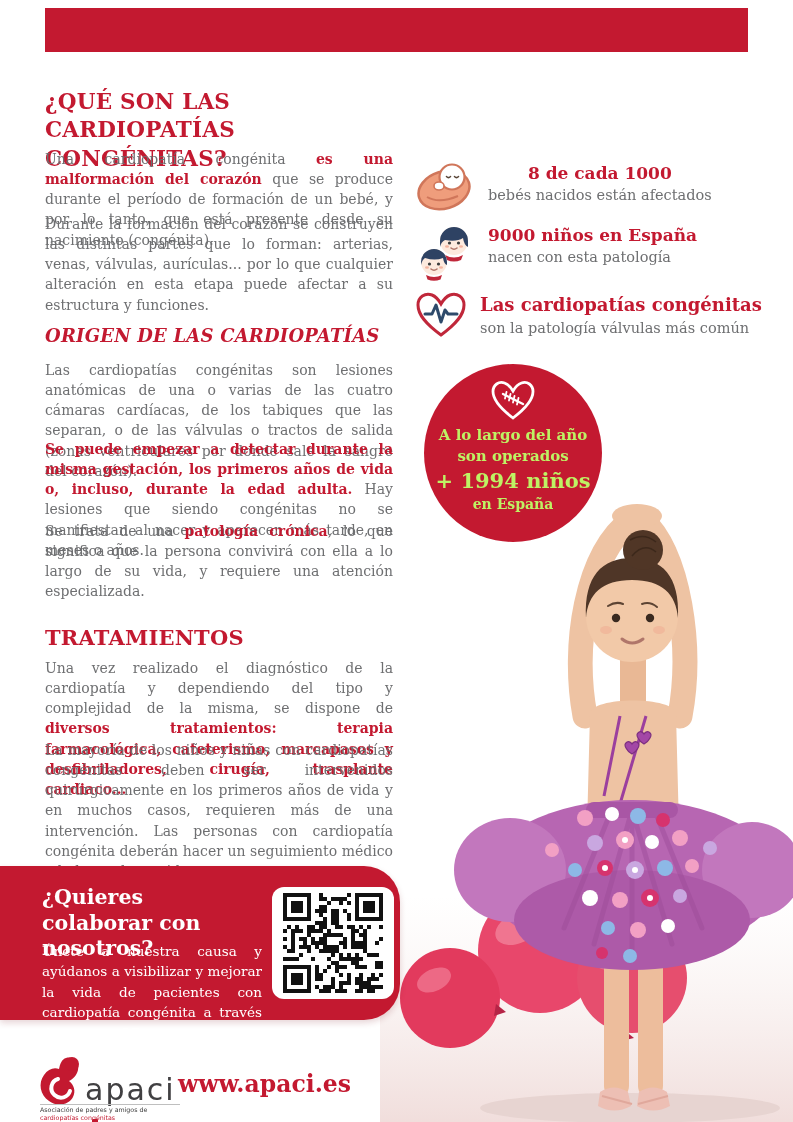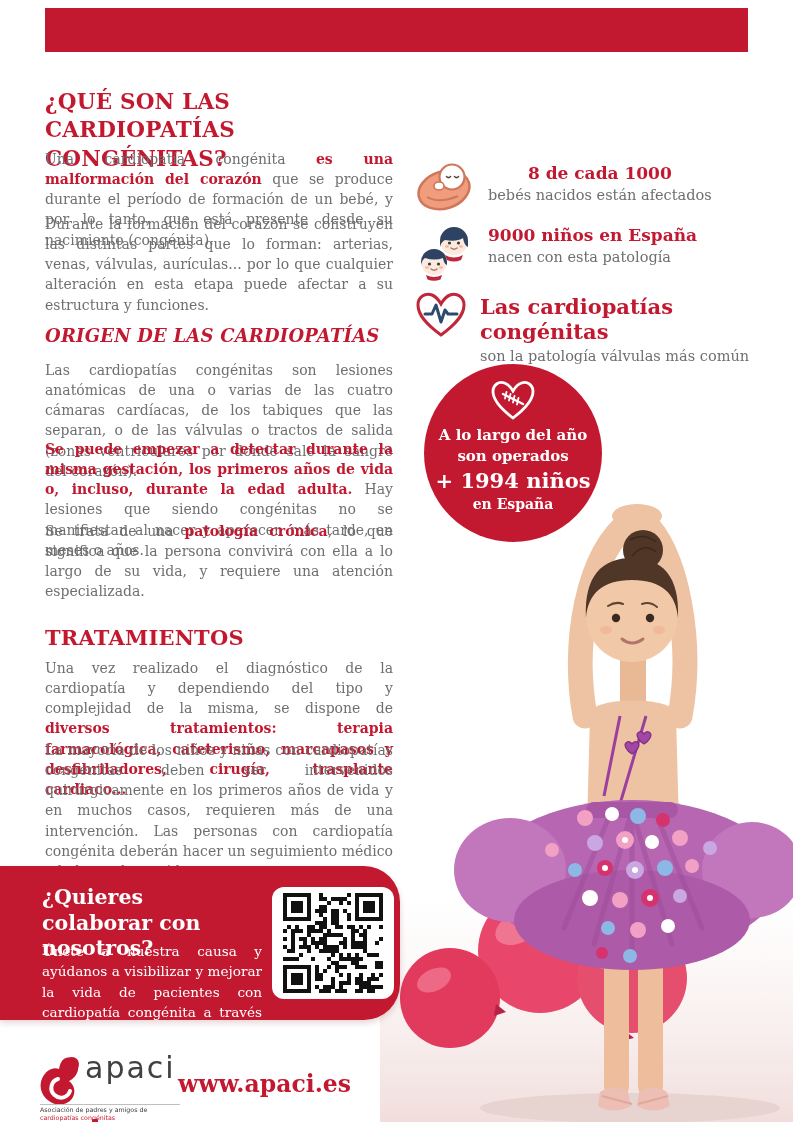--- a/index.html
+++ b/index.html
@@ -22,45 +22,45 @@
   .para{position:absolute;left:45px;width:348px;font-size:14px;line-height:1.44;color:var(--gray);text-align:justify;}
   .p1{top:141px;} .p2{top:206px;} .p3{top:352px;} .p4{top:431px;} .p5{top:513px;}
   .p6{top:650px;} .p7{top:732px;}
   .boldred{color:var(--red);font-weight:bold;}
 
   
   .stat{position:absolute;left:415px;width:372px;display:flex;gap:13px;align-items:flex-start;}
   .stat1{top:152px;text-align:center;} .stat2{top:214px;} .stat3{top:283px;}
   .stat .icon{flex:0 0 auto;}
   .stat-headline{color:var(--red);font-weight:bold;font-size:17px;line-height:1.2;margin-top:3px;}
-  .stat3 .stat-headline{font-size:21px;}
+  .stat3 .stat-headline{font-size:18px;}
   .stat-sub{color:var(--gray);font-size:14.5px;line-height:1.3;margin-top:3px;}
 
   
   .badge{position:absolute;left:424px;top:356px;width:178px;height:178px;border-radius:50%;
-         background:var(--red);color:#ffffff;text-align:center;padding-top:15px;}
+         background:var(--red);color:#bef264;text-align:center;padding-top:15px;}
   .badge .bl{font-weight:bold;font-size:15px;line-height:1.4;}
   .badge .big{font-weight:bold;font-size:21px;line-height:1.35;}
   .badge .small{font-weight:bold;font-size:14px;line-height:1.4;}
 
   
   .photo{position:absolute;left:380px;top:488px;width:413px;height:634px;}
 
   
   .collab{position:absolute;left:0;top:858px;width:400px;height:154px;background:var(--red);
           border-radius:0 36px 36px 0;box-shadow:0 3px 6px rgba(120,20,35,.18);padding-left:23px;}
   .collab-title{position:absolute;left:42px;top:19px;width:212px;color:#fff;font-weight:bold;
                 font-size:20.5px;line-height:1.25;}
   .collab-body{position:absolute;left:42px;top:75px;width:220px;color:#fff;font-size:13.6px;
                line-height:1.5;text-align:justify;}
   .qr-plate{position:absolute;left:272px;top:21px;width:122px;height:112px;background:#fff;
             border-radius:12px;display:flex;align-items:center;justify-content:center;}
 
   
-  .footer-logo{position:absolute;left:36px;top:1046px;display:flex;align-items:flex-start;}
+  .footer-logo{position:absolute;left:36px;top:1046px;display:flex;align-items:flex-end;}
   .logo-word{font-family:"DejaVu Sans", sans-serif;font-size:30px;letter-spacing:2px;
              color:#414042;line-height:.95;margin-left:3px;margin-bottom:8px;}
   .tagline{position:absolute;left:40px;top:1096px;width:140px;font-family:"DejaVu Sans", sans-serif;
            font-size:6.3px;color:#3c3c3c;line-height:1.3;border-top:.5px solid #bfbfbf;padding-top:1px;}
   .tagline .red{color:var(--red);}
   .red-dot{position:absolute;left:92px;top:1111px;width:6px;height:6px;background:var(--red);border-radius:1px;}
   .website{position:absolute;left:178px;top:1062px;color:var(--red);font-weight:bold;font-size:23.5px;}
 </style>
 </head>
 <body>

